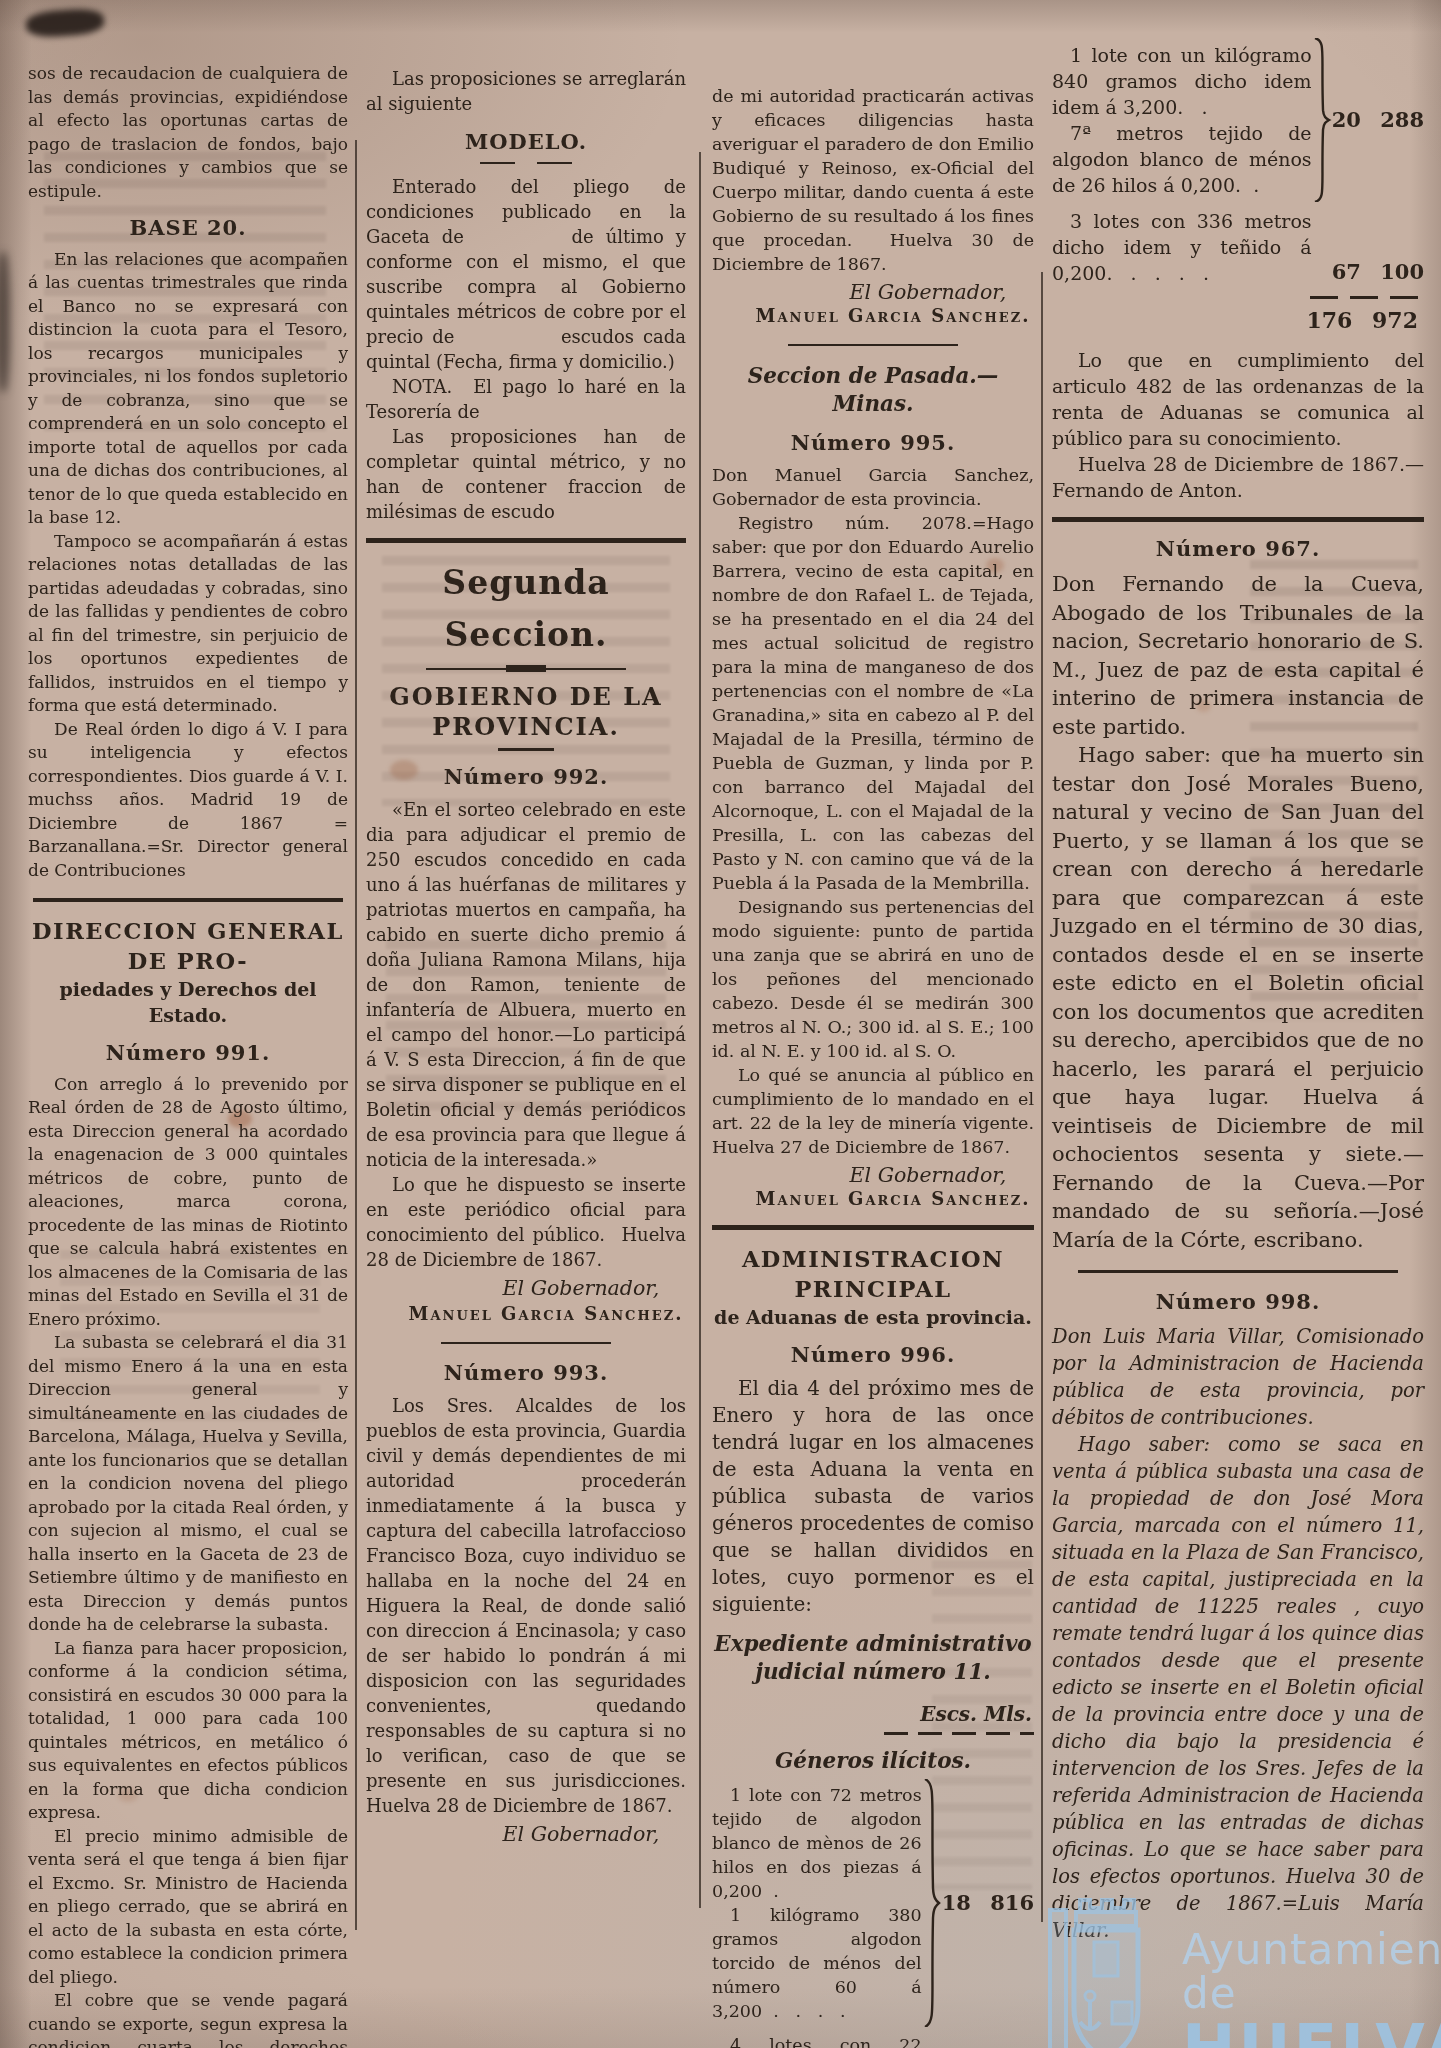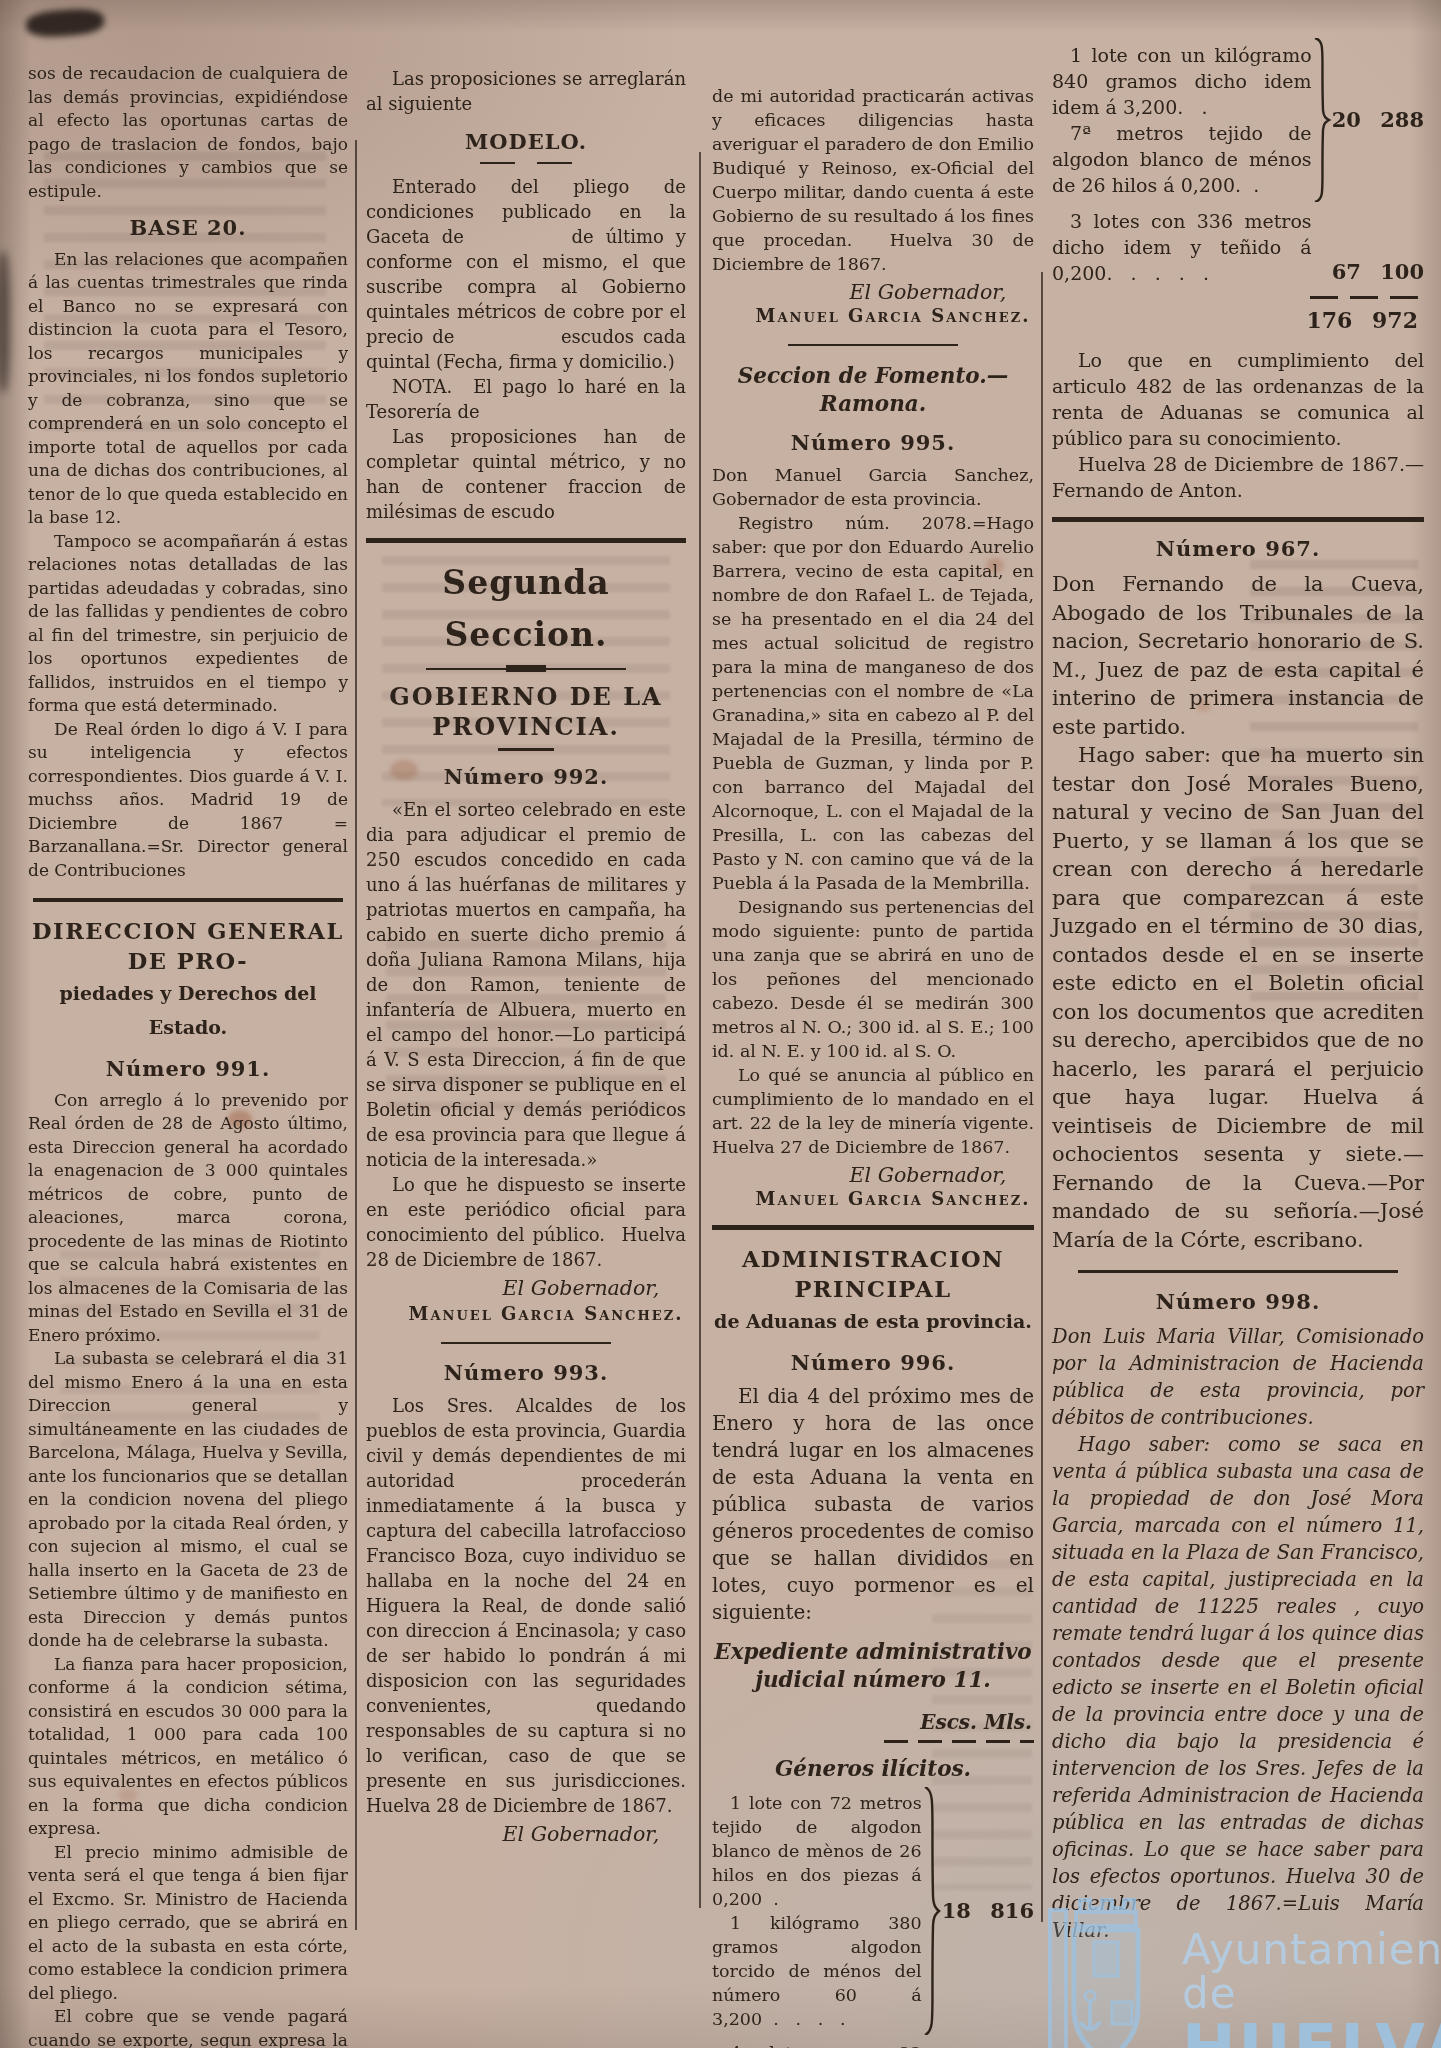--- a/index.html
+++ b/index.html
@@ -31,21 +31,21 @@
   .para.noindent{text-indent:0;}
   .para.size-lg{font-size:21px;line-height:28.5px;}
   .para.size-md{font-size:19.5px;line-height:27px;font-style:italic;}
   .para.size-big3{font-size:20px;line-height:27px;}
 
   .heading{text-align:center;font-weight:bold;font-size:21px;letter-spacing:1px;margin:13px 0 8px;text-indent:0;}
   .heading-large{text-align:center;font-weight:bold;font-size:33px;letter-spacing:1px;margin:14px 0 4px;line-height:52px;}
   .heading-caps{text-align:center;font-weight:bold;font-size:24px;letter-spacing:2px;margin:10px 0 4px;line-height:30px;}
   .heading2{text-align:center;font-weight:bold;margin:14px 0 8px;}
   .heading2 .l1{font-size:22.5px;letter-spacing:1.5px;line-height:30px;}
-  .heading2 .l2{font-size:19px;line-height:34px;}
+  .heading2 .l2{font-size:19px;line-height:26px;}
   .heading-italic{text-align:center;font-weight:bold;font-style:italic;font-size:21.5px;margin:12px 0 8px;text-indent:0;line-height:28px;}
 
   .sig-italic{font-style:italic;font-size:20.5px;text-align:center;padding-left:110px;margin-top:4px;text-indent:0;}
   .sig-caps{font-variant:small-caps;font-weight:bold;font-size:18px;letter-spacing:2px;text-align:center;padding-left:40px;margin-bottom:2px;text-indent:0;}
 
   .rule{margin:12px auto;}
   .rule-thick{width:100%;height:5px;background:#2d231b;margin:14px 0;}
   .rule-col{width:97%;height:4px;background:#2d231b;margin:16px auto 10px;}
   .rule-mid{width:170px;height:2px;background:#2d231b;margin:16px auto;}
   .rule-wide-thin{width:86%;height:3px;background:#2d231b;margin:16px auto;}
@@ -169,21 +169,21 @@
       <div class="rule rule-mid"></div>
       <div class="heading">Número 993.</div>
       <div class="para">Los Sres. Alcaldes de los pueblos de esta provincia, Guardia civil y demás dependientes de mi autoridad procederán inmediatamente á la busca y captura del cabecilla latrofaccioso Francisco Boza, cuyo individuo se hallaba en la noche del 24 en Higuera la Real, de donde salió con direccion á Encinasola; y caso de ser habido lo pondrán á mi disposicion con las seguridades convenientes, quedando responsables de su captura si no lo verifican, caso de que se presente en sus jurisdicciones. Huelva 28 de Diciembre de 1867.</div>
       <div class="sig-italic">El Gobernador,</div>
     </div>
   <div class="col col-3">
       <div class="para noindent">de mi autoridad practicarán activas y eficaces diligencias hasta averiguar el paradero de don Emilio Budiqué y Reinoso, ex-Oficial del Cuerpo militar, dando cuenta á este Gobierno de su resultado á los fines que procedan. &nbsp;Huelva 30 de Diciembre de 1867.</div>
       <div class="sig-italic">El Gobernador,</div>
       <div class="sig-caps">Manuel Garcia Sanchez.</div>
       <div class="rule rule-mid"></div>
-      <div class="heading-italic">Seccion de Fomento.—Ramona.</div>
+      <div class="heading-italic">Seccion de Pasada.—Minas.</div>
       <div class="heading">Número 995.</div>
       <div class="para noindent">Don Manuel Garcia Sanchez, Gobernador de esta provincia.</div>
       <div class="para">Registro núm. 2078.=Hago saber: que por don Eduardo Aurelio Barrera, vecino de esta capital, en nombre de don Rafael L. de Tejada, se ha presentado en el dia 24 del mes actual solicitud de registro para la mina de manganeso de dos pertenencias con el nombre de «La Granadina,» sita en cabezo al P. del Majadal de la Presilla, término de Puebla de Guzman, y linda por P. con barranco del Majadal del Alcornoque, L. con el Majadal de la Presilla, L. con las cabezas del Pasto y N. con camino que vá de la Puebla á la Pasada de la Membrilla.</div>
       <div class="para">Designando sus pertenencias del modo siguiente: punto de partida una zanja que se abrirá en uno de los peñones del mencionado cabezo. Desde él se medirán 300 metros al N. O.; 300 id. al S. E.; 100 id. al N. E. y 100 id. al S. O.</div>
       <div class="para">Lo qué se anuncia al público en cumplimiento de lo mandado en el art. 22 de la ley de minería vigente. Huelva 27 de Diciembre de 1867.</div>
       <div class="sig-italic">El Gobernador,</div>
       <div class="sig-caps">Manuel Garcia Sanchez.</div>
       <div class="rule rule-thick"></div>
       <div class="heading2">
         <div class="l1">ADMINISTRACION PRINCIPAL</div>

